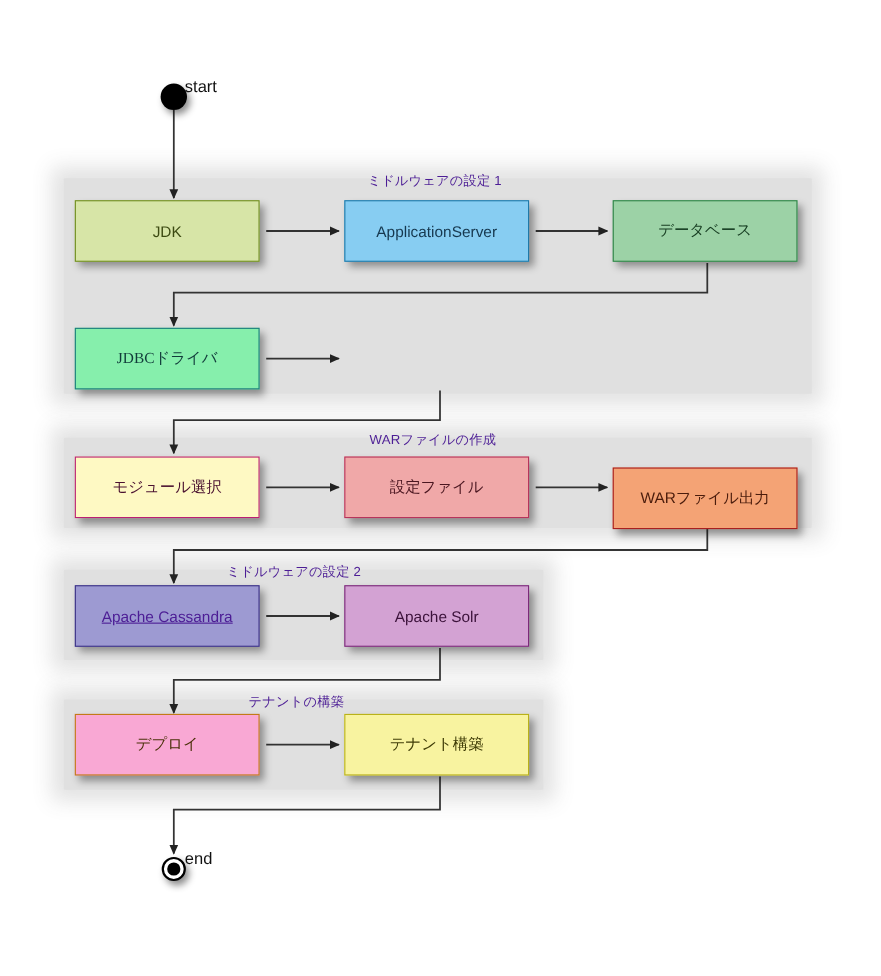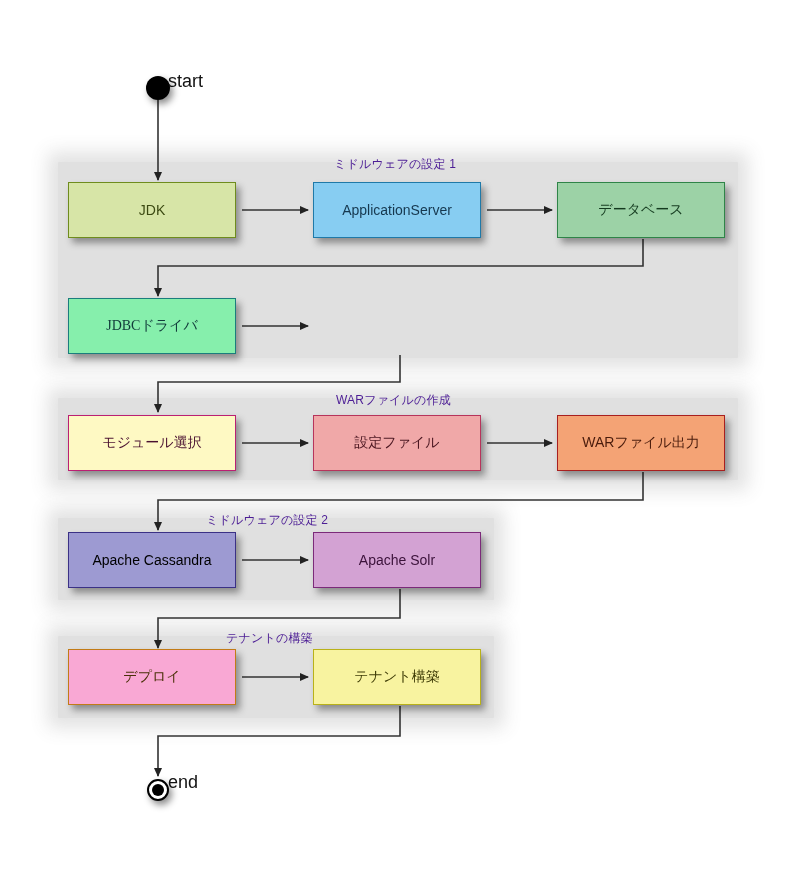--- a/index.html
+++ b/index.html
@@ -68,21 +68,21 @@
     box-shadow: 3px 4px 7px rgba(0,0,0,0.45);
   }
   .end-inner {
     position: absolute;
     width: 12px; height: 12px;
     border-radius: 50%;
     background: #000000;
   }
   .marker-label {
     position: absolute;
-    font-size: 18px;
+    font-size: 15px;
     color: #111111;
     white-space: nowrap;
   }
   svg.edges {
     position: absolute;
     left: 0; top: 0;
     width: 801px;
     height: 887px;
     pointer-events: none;
   }
@@ -159,25 +159,25 @@
 
 
   <div class="node" style="left:68px; top:415px; background:#fef9c3; border-color:#bb1f73; color:#4a1130;">
     <span>モジュール選択</span>
   </div>
 
   <div class="node" style="left:313px; top:415px; background:#f0a8a8; border-color:#b7345b; color:#4a1620;">
     <span>設定ファイル</span>
   </div>
 
-  <div class="node" style="left:557px; top:415px; background:#f4a375; border-color:#a81f1f; color:#4a1c0c;">
+  <div class="node" style="left:557px; top:425px; background:#f4a375; border-color:#a81f1f; color:#4a1c0c;">
     <span>WARファイル出力</span>
   </div>
 
-  <div class="node" style="left:68px; top:532px; background:#9d9ad2; border-color:#3b3186; color:#000000;">
+  <div class="node" style="left:68px; top:532px; background:#9d9ad2; border-color:#3b3186; color:#4c1d95;text-decoration:underline;">
     <span>Apache Cassandra</span>
   </div>
 
   <div class="node" style="left:313px; top:532px; background:#d3a2d3; border-color:#7b2a79; color:#3b123a;">
     <span>Apache Solr</span>
   </div>
 
   <div class="node" style="left:68px; top:649px; background:#f9a8d4; border-color:#c27b16; color:#4a3008;">
     <span>デプロイ</span>
   </div>

